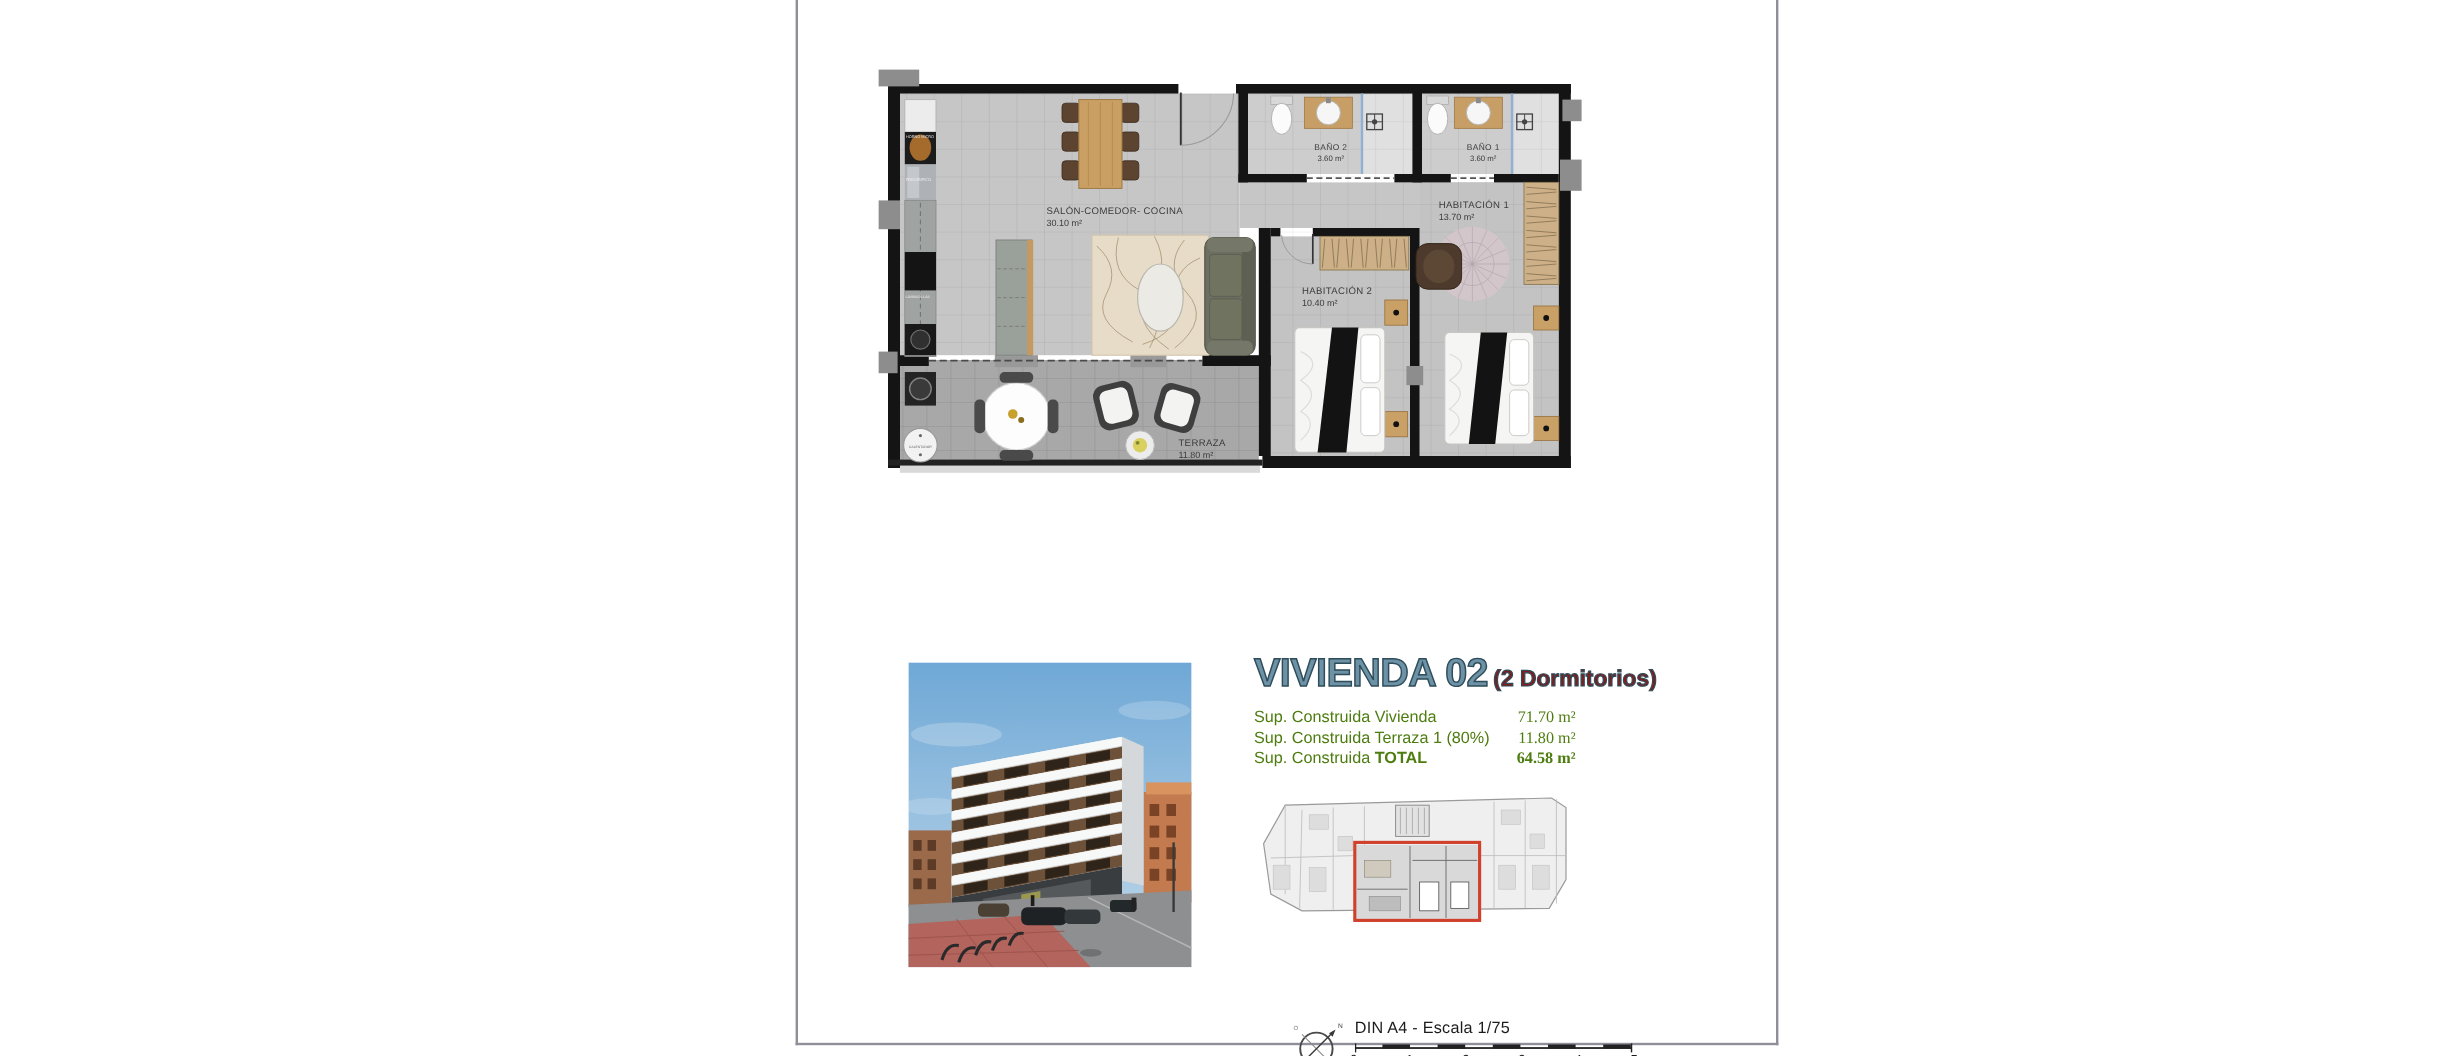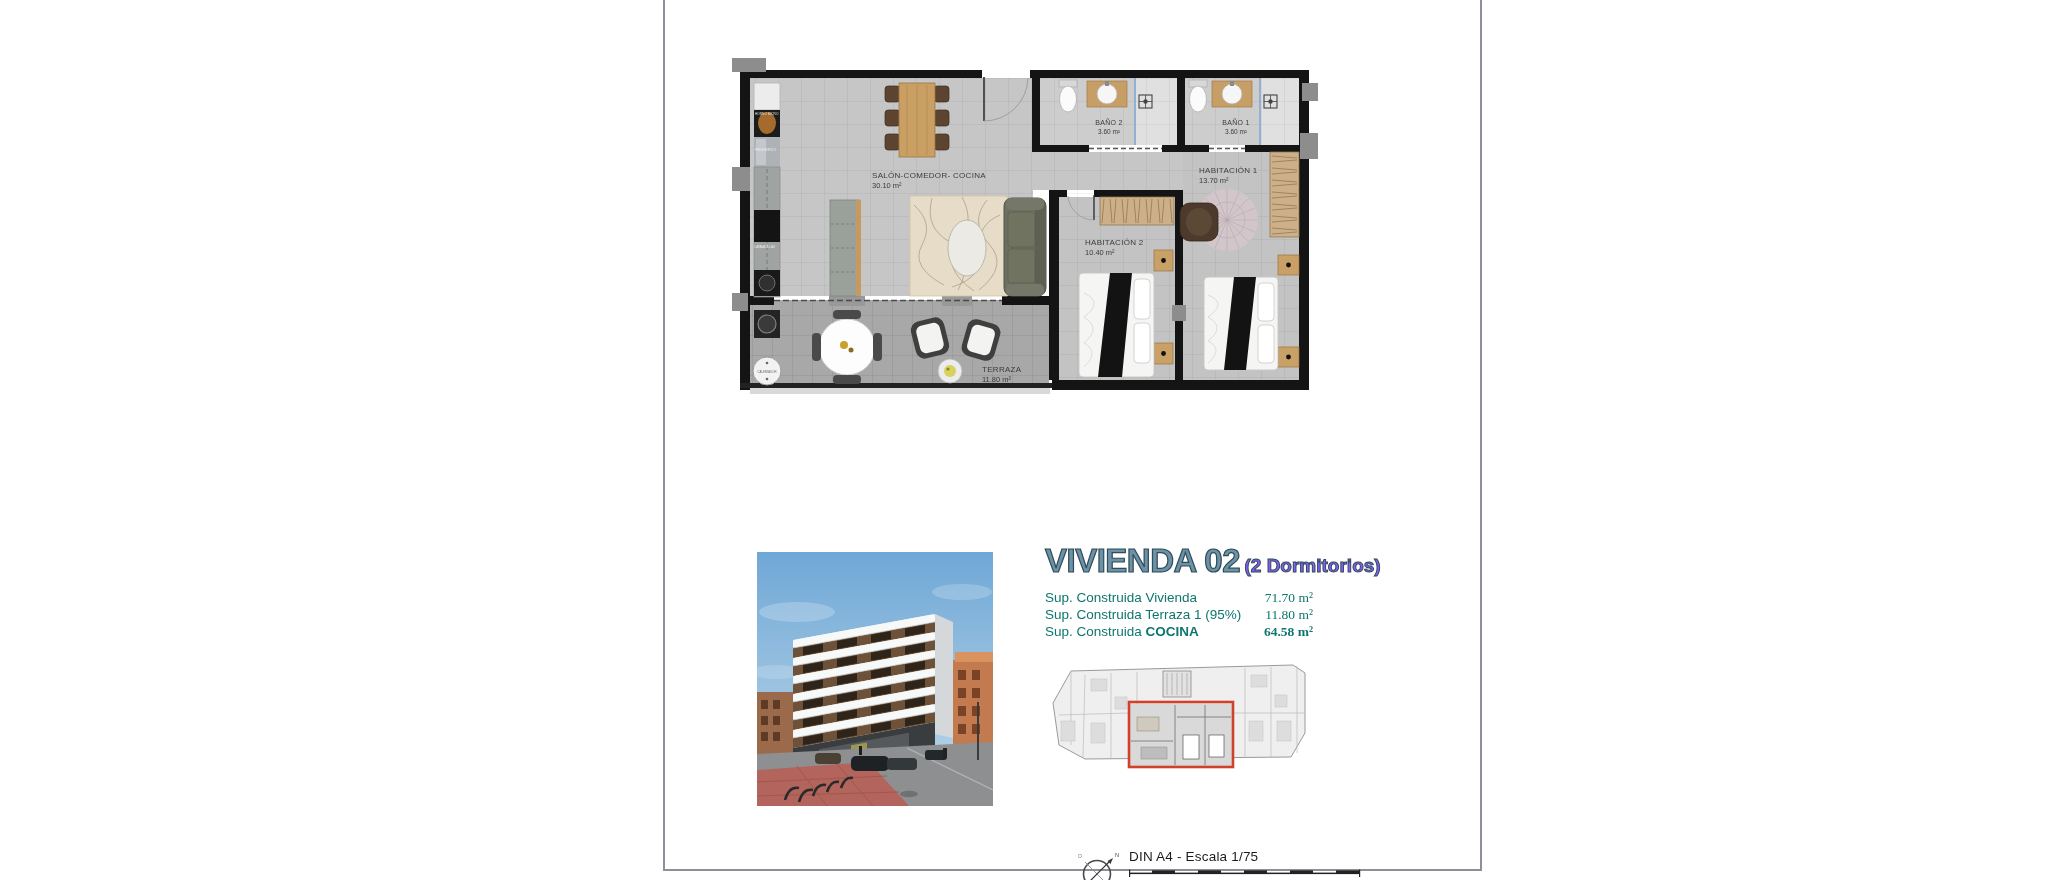--- a/index.html
+++ b/index.html
@@ -6,22 +6,22 @@
     font-family:"Liberation Sans", sans-serif;}
   .canvas{position:relative;width:2048px;height:880px;background:#ffffff;}
   .page{position:absolute;left:663px;top:0;width:819px;height:871px;background:#ffffff;
     border-left:2px solid #8f8f99;border-right:2px solid #8f8f99;border-bottom:2px solid #8f8f99;box-sizing:border-box;}
   .floorplan{position:absolute;left:67px;top:55px;}
   .photo{position:absolute;left:92px;top:552px;}
   .info{position:absolute;left:380px;top:542px;width:268px;}
   .title-row{white-space:nowrap;}
   .title{font-size:33px;font-weight:bold;letter-spacing:-0.5px;color:#6d91a5;
     -webkit-text-stroke:1.2px #2e4c5a;}
-  .subtitle{font-size:19px;font-weight:bold;color:#8b5cf6;-webkit-text-stroke:1px #2e4c5a;}
-  .specs{margin-top:9px;font-size:13.5px;color:#0f766e;line-height:17px;}
+  .subtitle{font-size:19px;font-weight:bold;color:#7f1d1d;-webkit-text-stroke:1px #2e4c5a;}
+  .specs{margin-top:9px;font-size:13.5px;color:#4d7c0f;line-height:17px;}
   .spec-row{display:flex;justify-content:space-between;}
   .spec-row .val{text-align:right;font-family:Liberation Serif, serif;}
   .spec-row.total .name,.spec-row.total .val{font-weight:bold;}
   .keyplan{position:absolute;left:380px;top:657px;}
   .scalebar{position:absolute;left:407px;top:815px;width:300px;height:58px;margin-top:28px;}
   .compass{position:absolute;left:0;top:2px;}
   .scale-label{position:absolute;left:57px;top:6px;font-size:13.5px;color:#1c1c1c;letter-spacing:.2px;}
   .scale-svg{position:absolute;left:57px;top:26px;}
   .scale-ticks{position:absolute;left:53px;top:35px;width:240px;display:flex;justify-content:space-between;
     font-size:11px;color:#1c1c1c;}
@@ -422,25 +422,25 @@
     <div class="title-row">
       <span class="title">VIVIENDA 02</span>
       <span class="subtitle">(2 Dormitorios)</span>
     </div>
     <div class="specs">
       <div class="spec-row">
         <span class="lbl"><span>Sup. Construida</span> <span class="name">Vivienda</span></span>
         <span class="val">71.70 m²</span>
       </div>
       <div class="spec-row">
-        <span class="lbl"><span>Sup. Construida</span> <span class="name">Terraza 1 (95%)</span></span>
+        <span class="lbl"><span>Sup. Construida</span> <span class="name">Terraza 1 (80%)</span></span>
         <span class="val">11.80 m²</span>
       </div>
       <div class="spec-row total">
-        <span class="lbl"><span>Sup. Construida</span> <span class="name">COCINA</span></span>
+        <span class="lbl"><span>Sup. Construida</span> <span class="name">TOTAL</span></span>
         <span class="val">64.58 m²</span>
       </div>
     </div>
   </div>
 
   <svg class="keyplan" width="292" height="122" viewBox="0 0 292 122">
     <polygon points="8,46 26,14 248,8 260,16 260,76 246,100 40,102 14,88" fill="#efefef" stroke="#9a9a9a" stroke-width="1"></polygon>
     <g stroke="#bcbcbc" stroke-width="0.7">
       <line x1="40" y1="18" x2="38" y2="100"></line>
           <line x1="66" y1="16" x2="66" y2="101"></line>

